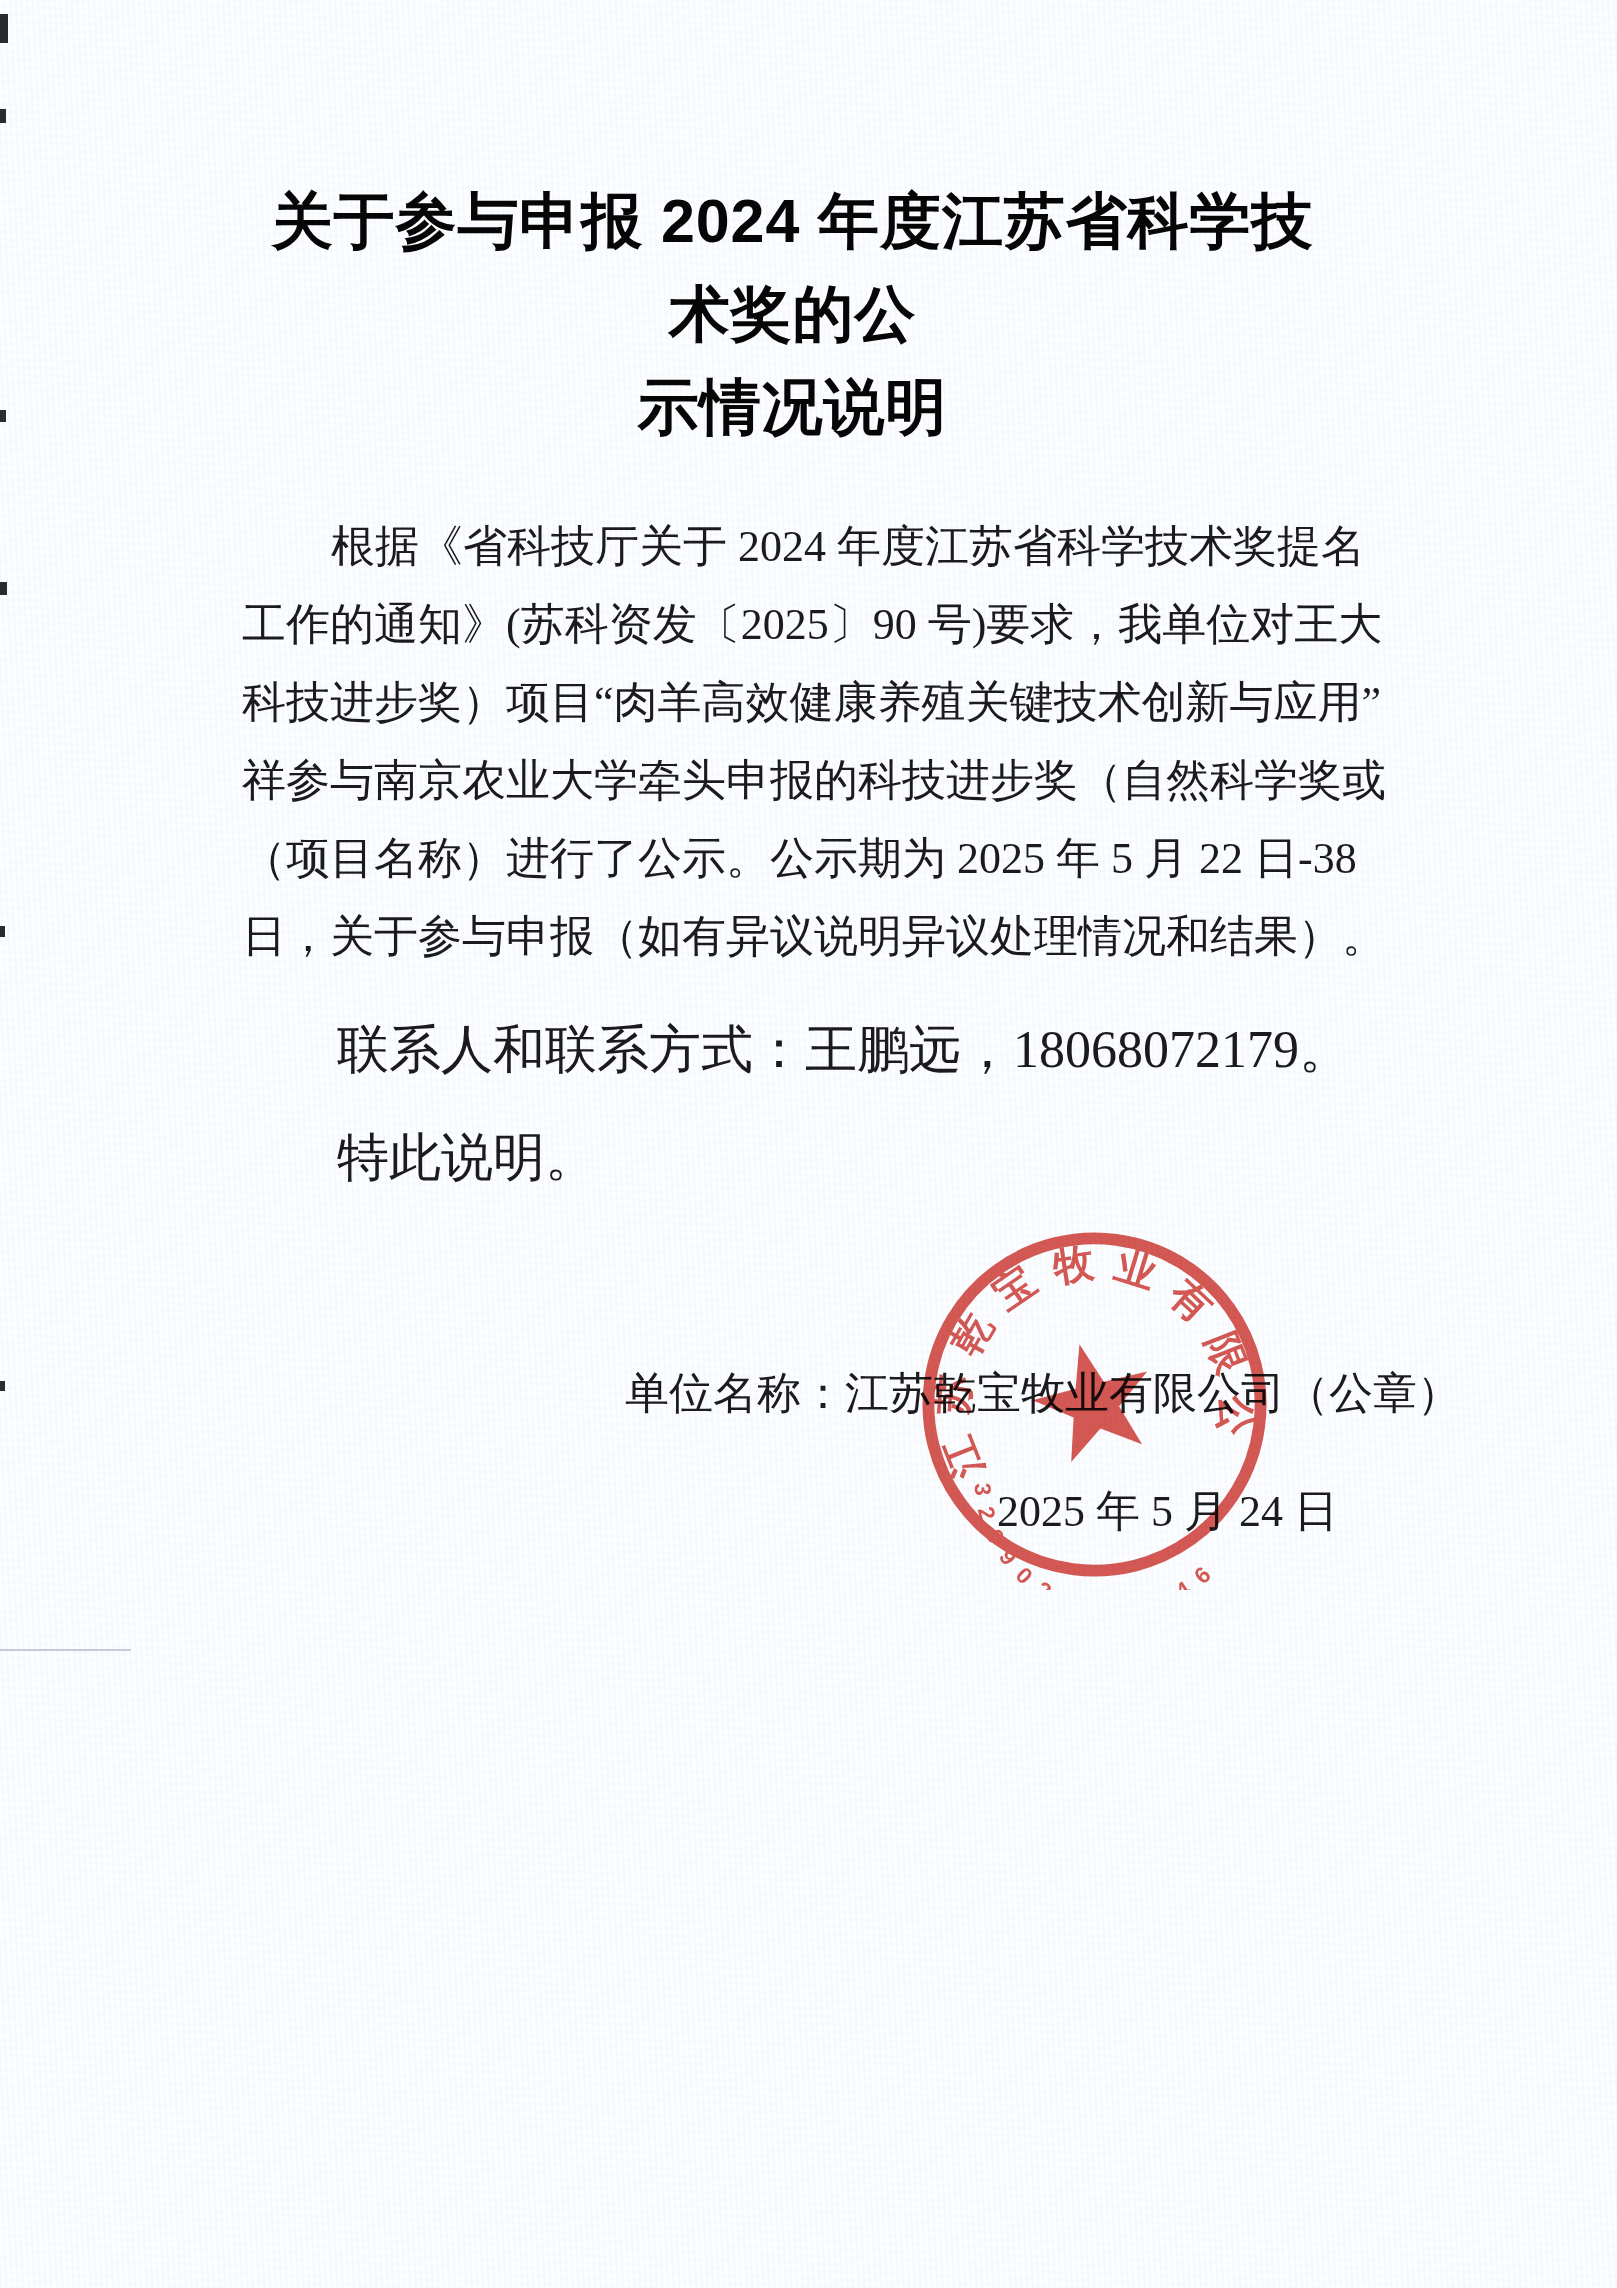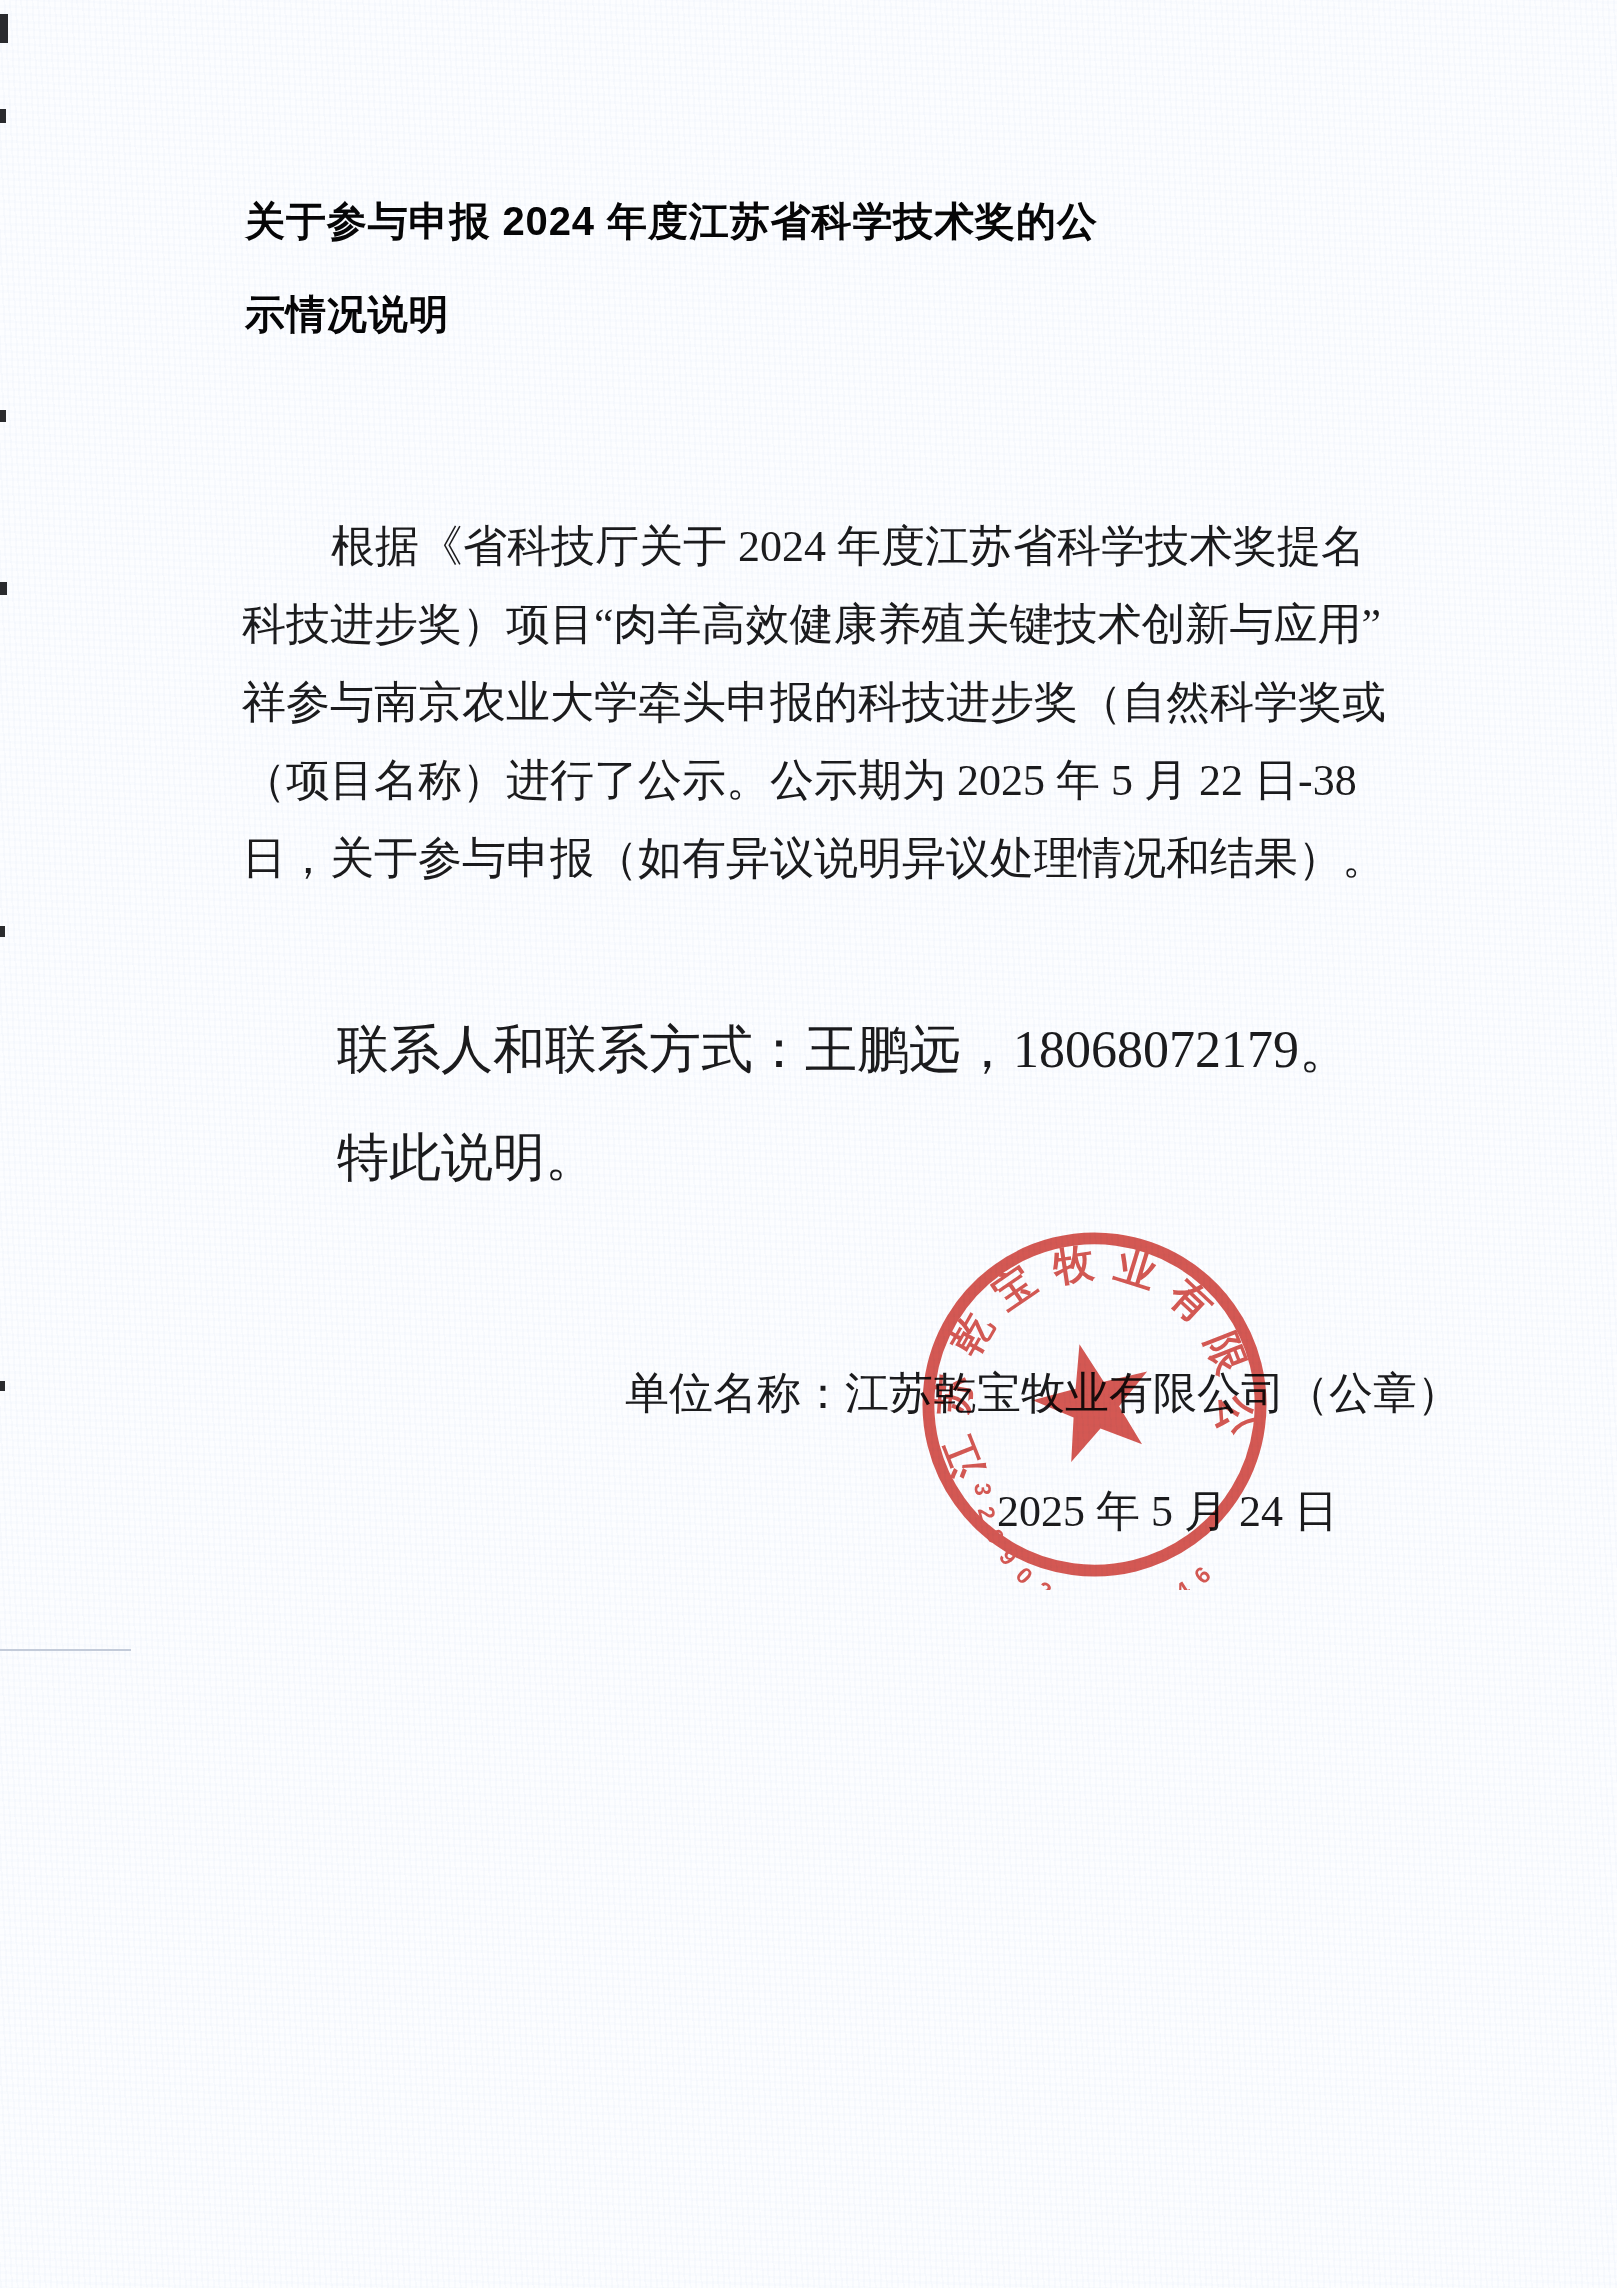--- a/index.html
+++ b/index.html
@@ -15,24 +15,24 @@
     font-family: "Liberation Serif", serif;
     color: #1b1b1d;
   }
 
   
   .title-block {
     position: absolute;
     left: 245px;
     top: 175px;
     width: 1095px;
-    text-align: left;
+    text-align: center;
     font-family: "Liberation Sans", sans-serif;
     font-weight: 900;
-    font-size: 40px;
+    font-size: 61px;
     line-height: 93px;
     color: #060607;
     letter-spacing: 0.9px;
   }
 
   
   .body-block {
     position: absolute;
     left: 242px;
     top: 508px;
@@ -109,20 +109,21 @@
 
 <div class="page">
 
   <div class="title-block">
     <div>关于参与申报 2024 年度江苏省科学技术奖的公</div>
     <div>示情况说明</div>
   </div>
 
   <div class="body-block">
     <div class="body-line indent">根据《省科技厅关于 2024 年度江苏省科学技术奖提名</div>
+    <div class="body-line">工作的通知》(苏科资发〔2025〕90 号)要求，我单位对王大</div>
     <div class="body-line">科技进步奖）项目“肉羊高效健康养殖关键技术创新与应用”</div>
     <div class="body-line">祥参与南京农业大学牵头申报的科技进步奖（自然科学奖或</div>
     <div class="body-line">（项目名称）进行了公示。公示期为 2025 年 5 月 22 日-38</div>
     <div class="body-line">日，关于参与申报（如有异议说明异议处理情况和结果）。</div>
   </div>
 
   <div class="contact-block">联系人和联系方式：王鹏远，18068072179。</div>
 
   <div class="closing-block">特此说明。</div>
 

